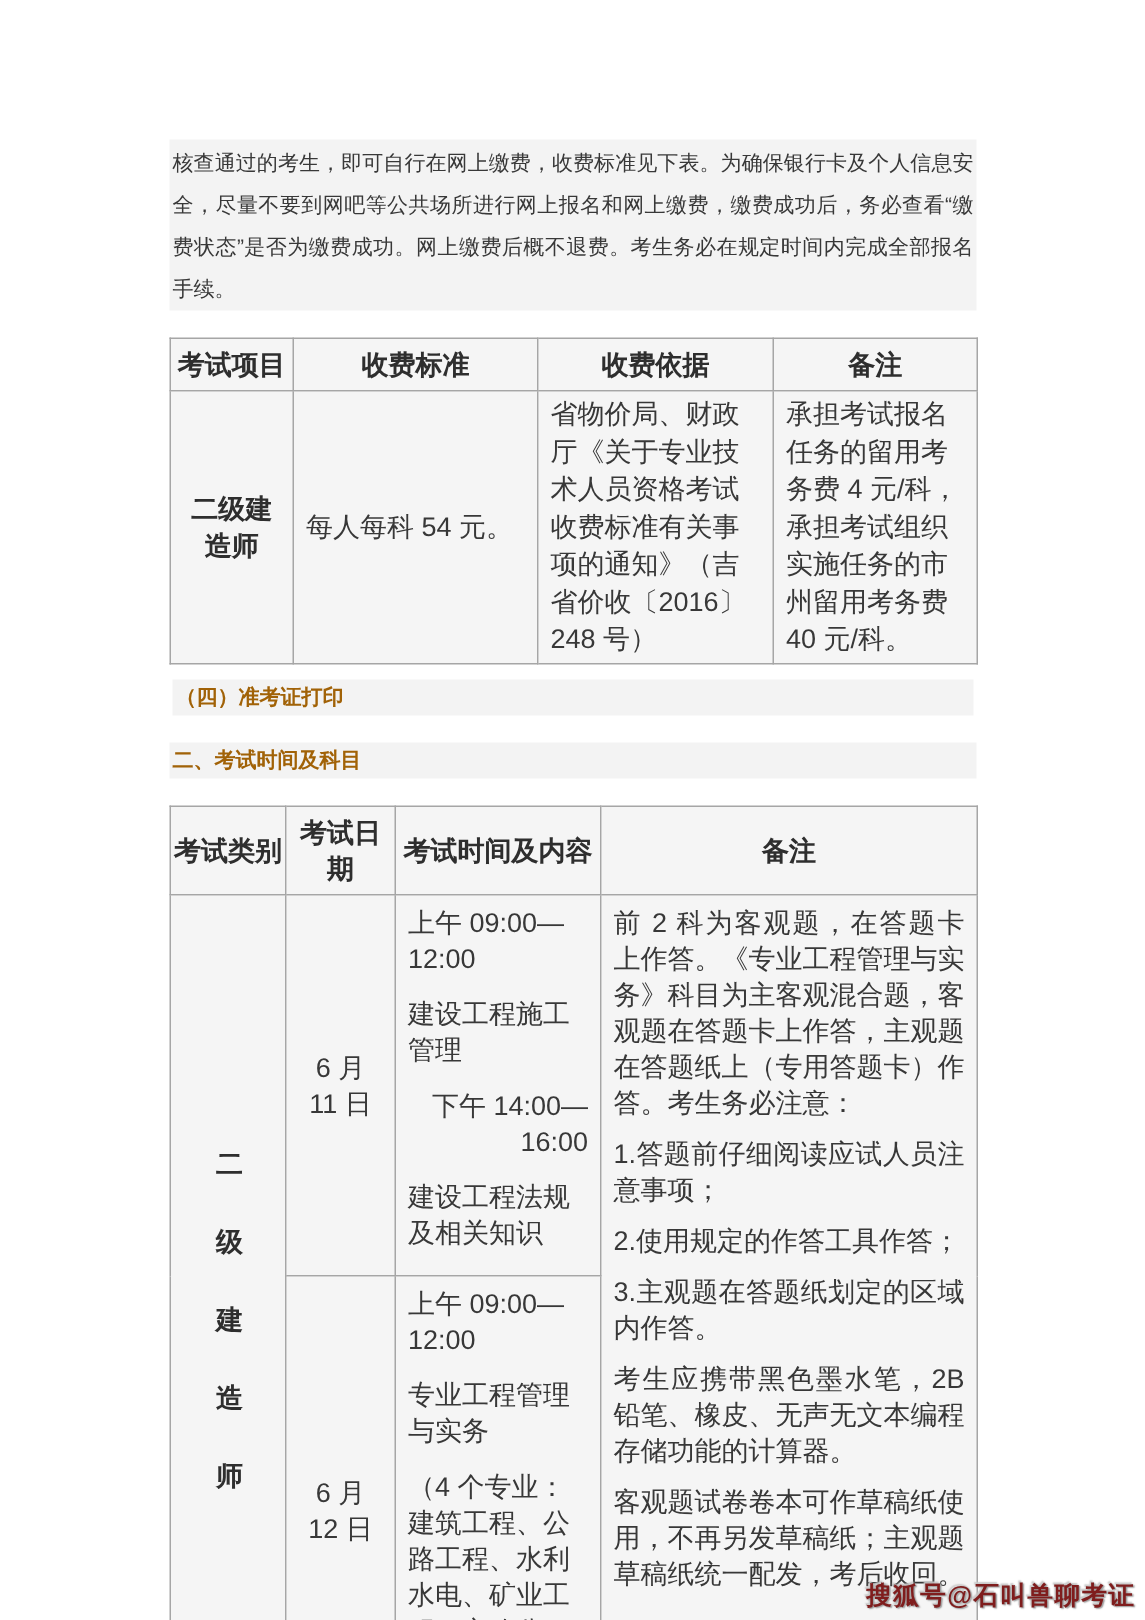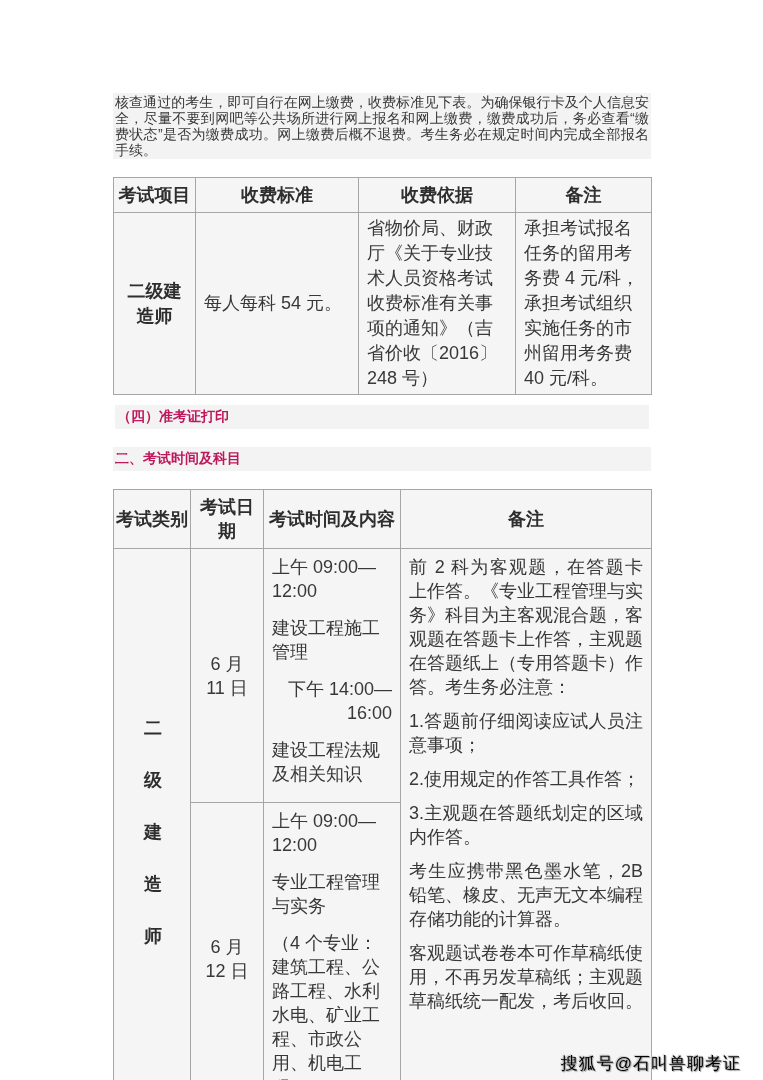--- a/index.html
+++ b/index.html
@@ -11,21 +11,21 @@
     color: #383838;
     overflow: hidden;
   }
   .page { position: relative; width: 763px; height: 1080px; background: #ffffff; }
   .content { position: absolute; left: 113px; top: 93px; width: 538px; font-size: 14px; }
 
   .block { background: #f3f3f3; }
   p { margin: 0; }
 
   .intro-block { padding: 1px 2px; }
-  .body-text { line-height: 16px; text-align: justify; }
+  .body-text { line-height: 28px; text-align: justify; }
 
   .title-strip {
     margin-top: 16px; padding: 4px 0;
     text-align: center; font-weight: bold; color: #2e2e2e;
     background: #f3f3f3;
   }
 
   table { border-collapse: collapse; width: 100%; table-layout: fixed; }
   .fee-table { margin-top: 18px; }
   .schedule-table { margin-top: 18px; }
@@ -53,31 +53,31 @@
   }
   .time-cell { vertical-align: top; padding-top: 6px; }
   .time-cell p { line-height: 24px; margin: 0 0 13px 0; }
   .time-cell p.indent { padding-left: 9px; text-align: right; }
   .remark-cell { vertical-align: top; padding-top: 6px; }
   .remark-cell p { line-height: 24px; margin: 0 0 10px 0; text-align: justify; }
   .remark-cell p:last-child { margin-bottom: 0; }
 
   .section-block { margin-top: 8px; padding: 2px; }
   .section-heading {
-    font-weight: bold; color: #be185d;
+    font-weight: bold; color: #a16207;
     padding: 3px 2px; background: #f3f3f3;
   }
   .section-body { margin-top: 10px; padding: 1px 0; }
   .strip-heading { margin-top: 16px; }
   .requirements-block { margin-top: 20px; padding: 2px; }
 
   .watermark {
-    position: absolute; right: 22px; bottom: 5px;
-    font-size: 17px; font-weight: normal;
-    color: #000000;
+    position: absolute; right: 6px; bottom: 5px;
+    font-size: 17px; font-weight: bold;
+    color: #7f1d1d;
     text-shadow: 1px 1px 1px #9a9a9a, -1px -1px 1px #c9c9c9, 0 0 1px #aeaeae;
     letter-spacing: 1px;
   }
 </style>
 </head>
 <body>
 
 <div class="page">
   <div class="content">
 

